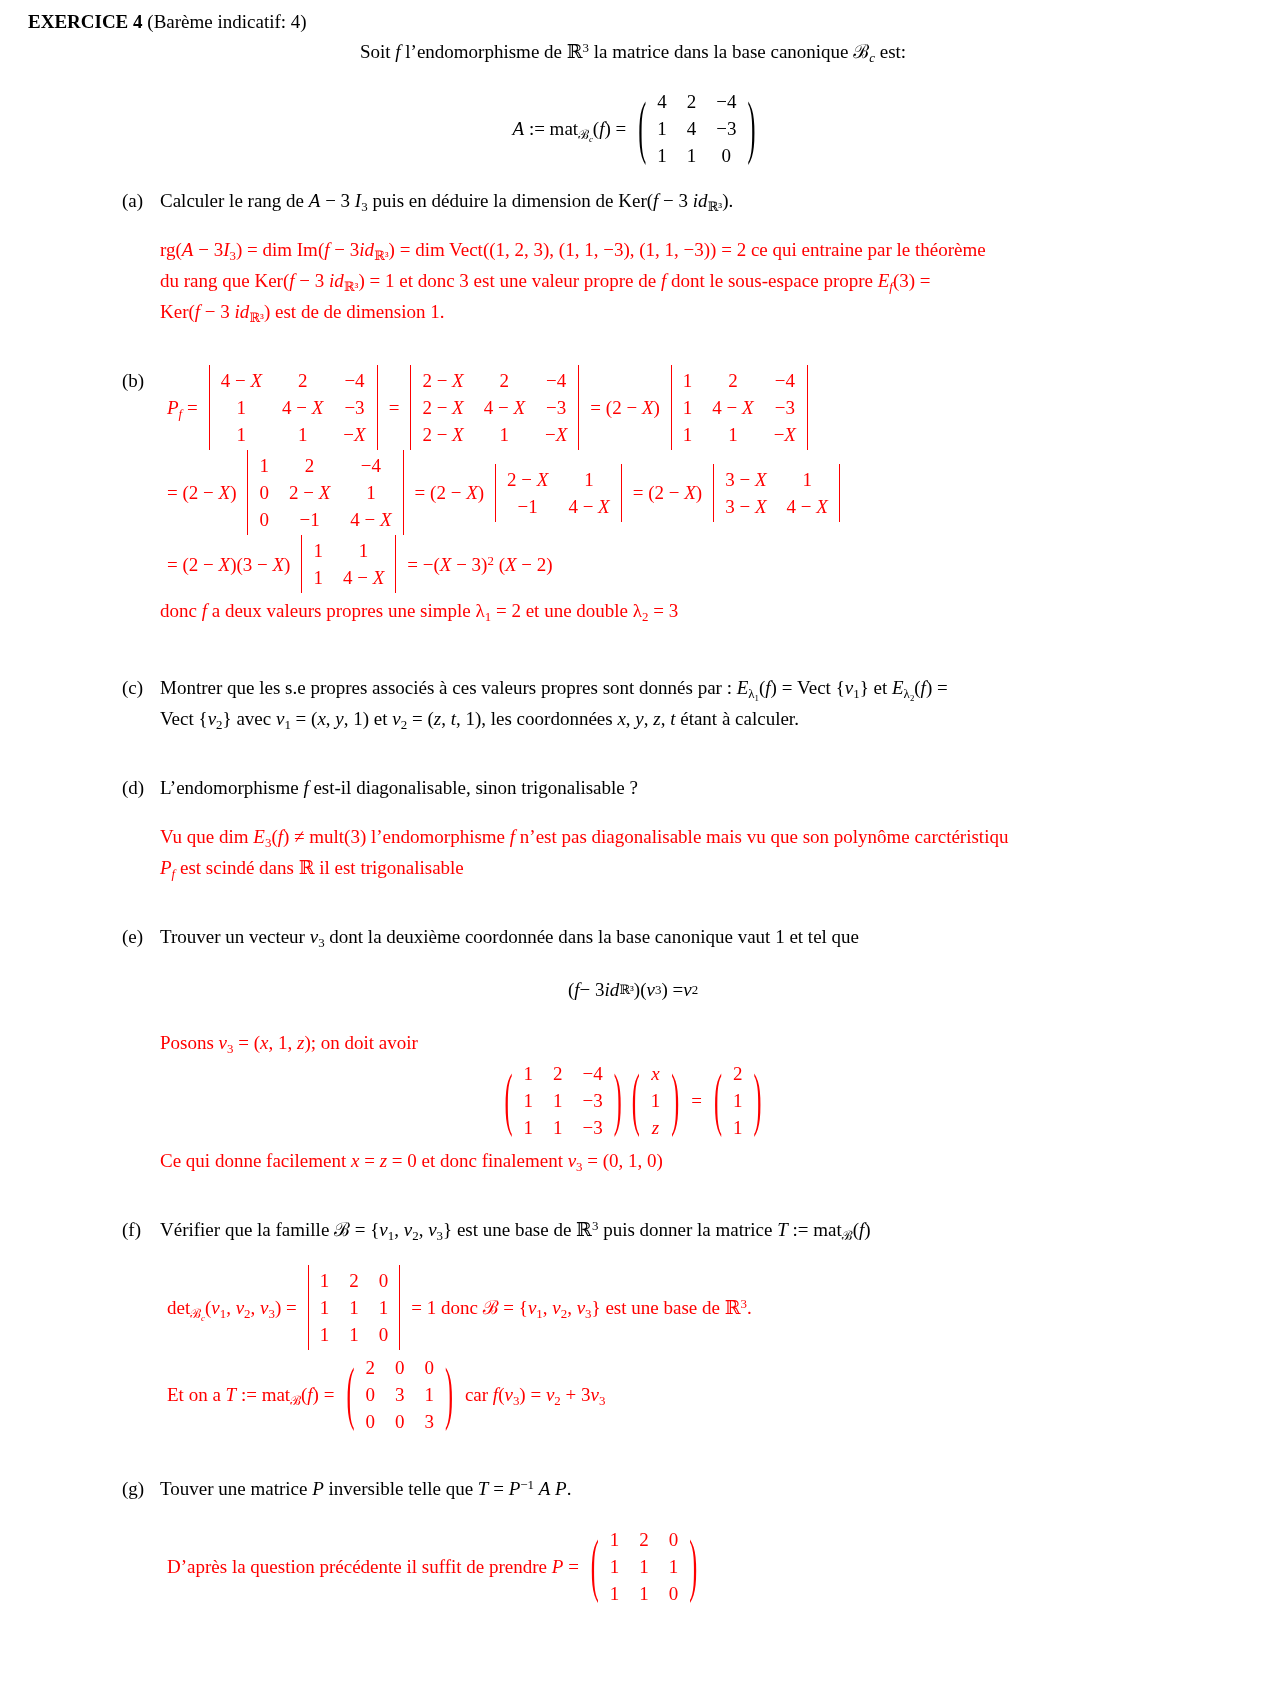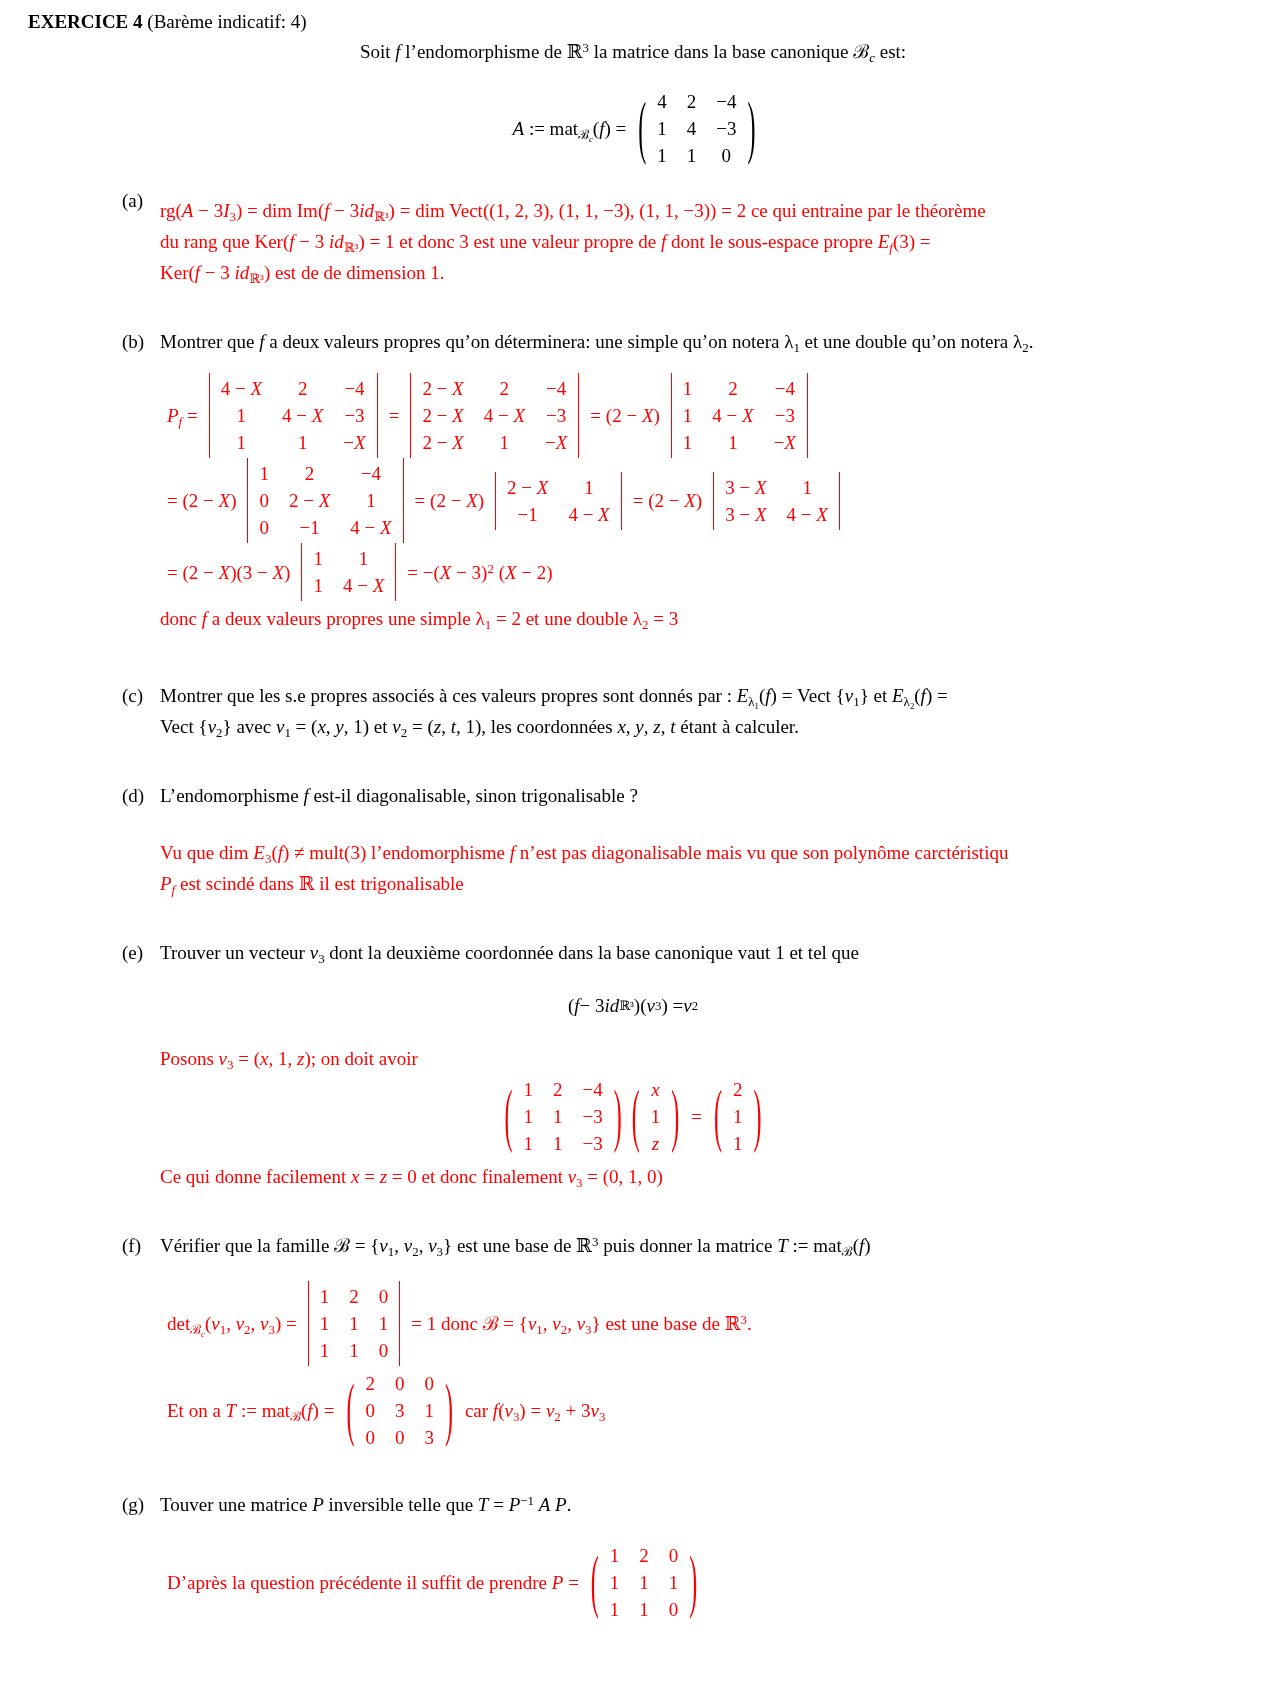--- a/index.html
+++ b/index.html
@@ -14,21 +14,21 @@
   sub { font-size:68%; vertical-align:-0.32em; line-height:0; }
   sup { font-size:68%; vertical-align:0.5em; line-height:0; }
   .hdr { line-height:28px; }
   .hdr b { font-weight:bold; }
   .intro { line-height:28px; margin-top:2px;text-align:center; }
   .red { color:var(--red); }
 
   
   .item { position:relative; margin-left:94px; padding-left:38px; margin-top:38px; line-height:31px; }
   .item > .ilabel { position:absolute; left:0; top:0; }
-  .answer { margin-left:132px; margin-top:26px; line-height:31px; }
+  .answer { margin-left:132px; margin-top:18px; line-height:31px; }
 
   
   .ceq { display:flex; justify-content:center; align-items:center; }
   .eqline { display:flex; align-items:center; margin-left:132px; }
   .mathtxt { margin:0 7px; white-space:nowrap; }
   .matrix { display:inline-table; border-collapse:collapse; }
   .mrow { display:table-row; }
   .mcell { display:table-cell; text-align:center; padding:0 10px; line-height:27px; }
   .det { border-left:1.6px solid currentColor; border-right:1.6px solid currentColor;
          padding:2px 1px; margin:0 4px; display:inline-block; }
@@ -71,26 +71,26 @@
             <span class="mcell">1</span>
             <span class="mcell">0</span>
           </div>
         </span>
       <span class="pd">)</span>
     </span>
   </div>
 
   <div class="item" style="margin-top:14px;">
     <span class="ilabel">(a)</span>
+    <span>Calculer le rang de <i>A</i> − 3 <i>I</i><sub>3</sub> puis en déduire la dimension de Ker(<i>f</i> − 3 <i>id</i><sub>ℝ³</sub>).</span>
   </div>
   <div class="answer red">rg(<i>A</i> − 3<i>I</i><sub>3</sub>) = dim Im(<i>f</i> − 3<i>id</i><sub>ℝ³</sub>) = dim Vect((1, 2, 3), (1, 1, −3), (1, 1, −3)) = 2 ce qui entraine par le théorème<br>du rang que Ker(<i>f</i> − 3 <i>id</i><sub>ℝ³</sub>) = 1 et donc 3 est une valeur propre de <i>f</i> dont le sous-espace propre <i>E<sub>f</sub></i>(3) =<br>Ker(<i>f</i> − 3 <i>id</i><sub>ℝ³</sub>) est de de dimension 1.</div>
 
   <div class="item">
     <span class="ilabel">(b)</span>
-    <span>Montrer que <i>f</i> a deux valeurs propres qu’on déterminera: une simple qu’on notera λ<sub>1</sub> et une double qu’on notera λ<sub>2</sub>.</span>
   </div>
   <div class="eqline red b-line1">
     <span class="mathtxt"><i>P<sub>f</sub></i> =</span>
     <span class="det"><span class="matrix"><div class="mrow">
             <span class="mcell">4 − <i>X</i></span>
             <span class="mcell">2</span>
             <span class="mcell">−4</span>
           </div><div class="mrow">
             <span class="mcell">1</span>
             <span class="mcell">4 − <i>X</i></span>

